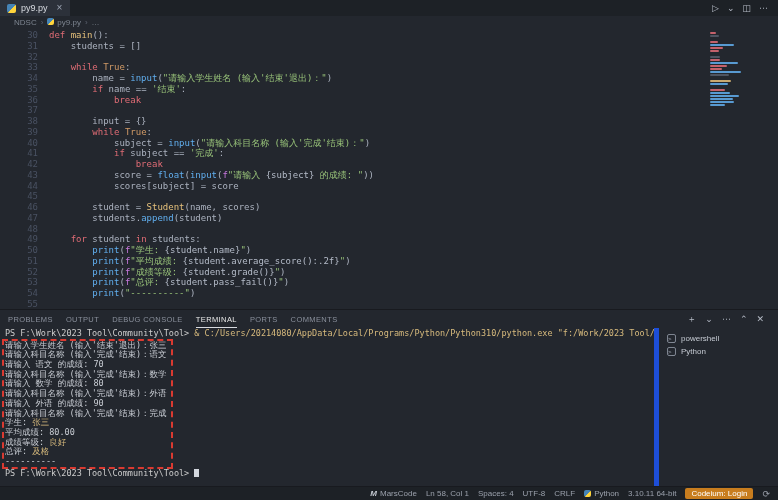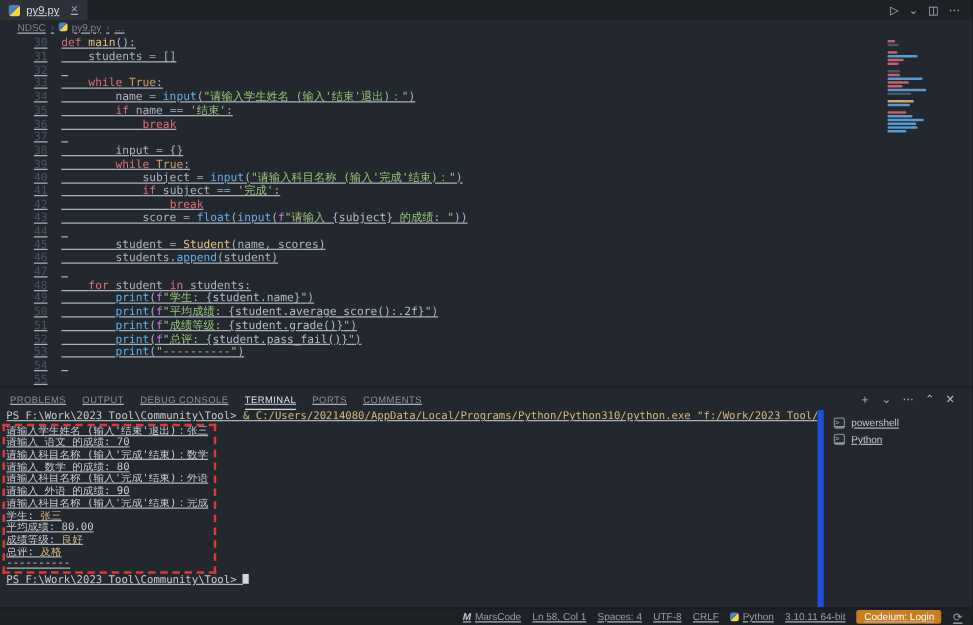--- a/index.html
+++ b/index.html
@@ -1,20 +1,20 @@
 <!DOCTYPE html>
 <html><head>
 <meta charset="utf-8">
 <style>
   * { margin:0; padding:0; box-sizing:border-box; }
   html,body { background:#14161a; }
   .window {
     width:778px; height:500px; overflow:hidden; position:relative;
     background:#23272e; font-family:"Liberation Sans", sans-serif;
-    display:flex; flex-direction:column; color:#abb2bf;text-decoration:underline;
+    display:flex; flex-direction:column; color:#abb2bf;
   }
   
   .tabbar { height:16px; background:#1d2126; display:flex; align-items:stretch; position:relative; flex:none; }
   .tab { background:#2c313a; display:flex; align-items:center; gap:5px; padding:0 8px 0 7px; color:#d7dae0; font-size:9px; }
   .tab-close { color:#9da5b4; font-size:10px; line-height:1; margin-left:4px; cursor:pointer; }
   .py-icon { width:9px; height:9px; border-radius:2px; flex:none;
     background:linear-gradient(135deg,#4584b6 50%,#ffd43b 50%); }
   .editor-actions { position:absolute; right:10px; top:0; height:16px; display:flex; align-items:center; gap:8px; }
   .editor-actions span { color:#b6bcc7; font-size:9px; line-height:1; cursor:pointer; }
   
@@ -133,20 +133,21 @@
         <div class="cl"><span class="tk-d">        name = </span><span class="tk-bi">input</span><span class="tk-d">(</span><span class="tk-str">"请输入学生姓名 (输入'结束'退出)：</span><span class="tk-str">"</span><span class="tk-d">)</span></div>
         <div class="cl"><span class="tk-d">        </span><span class="tk-kw">if</span><span class="tk-d"> name == </span><span class="tk-str">'结束'</span><span class="tk-d">:</span></div>
         <div class="cl"><span class="tk-d">            </span><span class="tk-kw">break</span></div>
         <div class="cl">&nbsp;</div>
         <div class="cl"><span class="tk-d">        input = {}</span></div>
         <div class="cl"><span class="tk-d">        </span><span class="tk-kw">while </span><span class="tk-const">True</span><span class="tk-d">:</span></div>
         <div class="cl"><span class="tk-d">            subject = </span><span class="tk-bi">input</span><span class="tk-d">(</span><span class="tk-str">"请输入科目名称 (输入'完成'结束)："</span><span class="tk-d">)</span></div>
         <div class="cl"><span class="tk-d">            </span><span class="tk-kw">if</span><span class="tk-d"> subject == </span><span class="tk-str">'完成'</span><span class="tk-d">:</span></div>
         <div class="cl"><span class="tk-d">                </span><span class="tk-kw">break</span></div>
         <div class="cl"><span class="tk-d">            score = </span><span class="tk-bi">float</span><span class="tk-d">(</span><span class="tk-bi">input</span><span class="tk-d">(</span><span class="tk-f">f</span><span class="tk-str">"请输入 </span><span class="tk-ph">{subject}</span><span class="tk-str"> 的成绩: "</span><span class="tk-d">))</span></div>
+        <div class="cl"><span class="tk-d">            scores[subject] = score</span></div>
         <div class="cl">&nbsp;</div>
         <div class="cl"><span class="tk-d">        student = </span><span class="tk-fn">Student</span><span class="tk-d">(name, scores)</span></div>
         <div class="cl"><span class="tk-d">        students.</span><span class="tk-bi">append</span><span class="tk-d">(student)</span></div>
         <div class="cl">&nbsp;</div>
         <div class="cl"><span class="tk-d">    </span><span class="tk-kw">for</span><span class="tk-d"> student </span><span class="tk-kw">in</span><span class="tk-d"> students:</span></div>
         <div class="cl"><span class="tk-d">        </span><span class="tk-bi">print</span><span class="tk-d">(</span><span class="tk-f">f</span><span class="tk-str">"学生: </span><span class="tk-ph">{student.name}</span><span class="tk-str">"</span><span class="tk-d">)</span></div>
         <div class="cl"><span class="tk-d">        </span><span class="tk-bi">print</span><span class="tk-d">(</span><span class="tk-f">f</span><span class="tk-str">"平均成绩: </span><span class="tk-ph">{student.average_score():.2f}</span><span class="tk-str">"</span><span class="tk-d">)</span></div>
         <div class="cl"><span class="tk-d">        </span><span class="tk-bi">print</span><span class="tk-d">(</span><span class="tk-f">f</span><span class="tk-str">"成绩等级: </span><span class="tk-ph">{student.grade()}</span><span class="tk-str">"</span><span class="tk-d">)</span></div>
         <div class="cl"><span class="tk-d">        </span><span class="tk-bi">print</span><span class="tk-d">(</span><span class="tk-f">f</span><span class="tk-str">"总评: </span><span class="tk-ph">{student.pass_fail()}</span><span class="tk-str">"</span><span class="tk-d">)</span></div>
         <div class="cl"><span class="tk-d">        </span><span class="tk-bi">print</span><span class="tk-d">(</span><span class="tk-str">"----------"</span><span class="tk-d">)</span></div>
@@ -198,20 +199,21 @@
           <span>⋯</span>
           <span>⌃</span>
           <span>✕</span>
         </div>
     </div>
     <div class="panel-body">
       <div class="terminal" id="terminal">
           <div class="t-line"><span class="tt-t">PS F:\Work\2023 Tool\Community\Tool&gt; </span><span class="tt-cmd">&amp; C:/Users/20214080/AppData/Local/Programs/Python/Python310/python.exe "f:/Work/2023 Tool/Community/Tool/NDSC/py9.py"</span></div>
           <div class="output-box">
             <div class="t-line"><span class="tt-o">请输入学生姓名 (输入'结束'退出)：张三</span></div>
+            <div class="t-line"><span class="tt-o">请输入科目名称 (输入'完成'结束)：语文</span></div>
             <div class="t-line"><span class="tt-o">请输入 语文 的成绩: 70</span></div>
             <div class="t-line"><span class="tt-o">请输入科目名称 (输入'完成'结束)：数学</span></div>
             <div class="t-line"><span class="tt-o">请输入 数学 的成绩: 80</span></div>
             <div class="t-line"><span class="tt-o">请输入科目名称 (输入'完成'结束)：外语</span></div>
             <div class="t-line"><span class="tt-o">请输入 外语 的成绩: 90</span></div>
             <div class="t-line"><span class="tt-o">请输入科目名称 (输入'完成'结束)：完成</span></div>
             <div class="t-line"><span class="tt-o">学生: </span><span class="tt-v">张三</span></div>
             <div class="t-line"><span class="tt-o">平均成绩: 80.00</span></div>
             <div class="t-line"><span class="tt-o">成绩等级: </span><span class="tt-v">良好</span></div>
             <div class="t-line"><span class="tt-o">总评: </span><span class="tt-v">及格</span></div>

